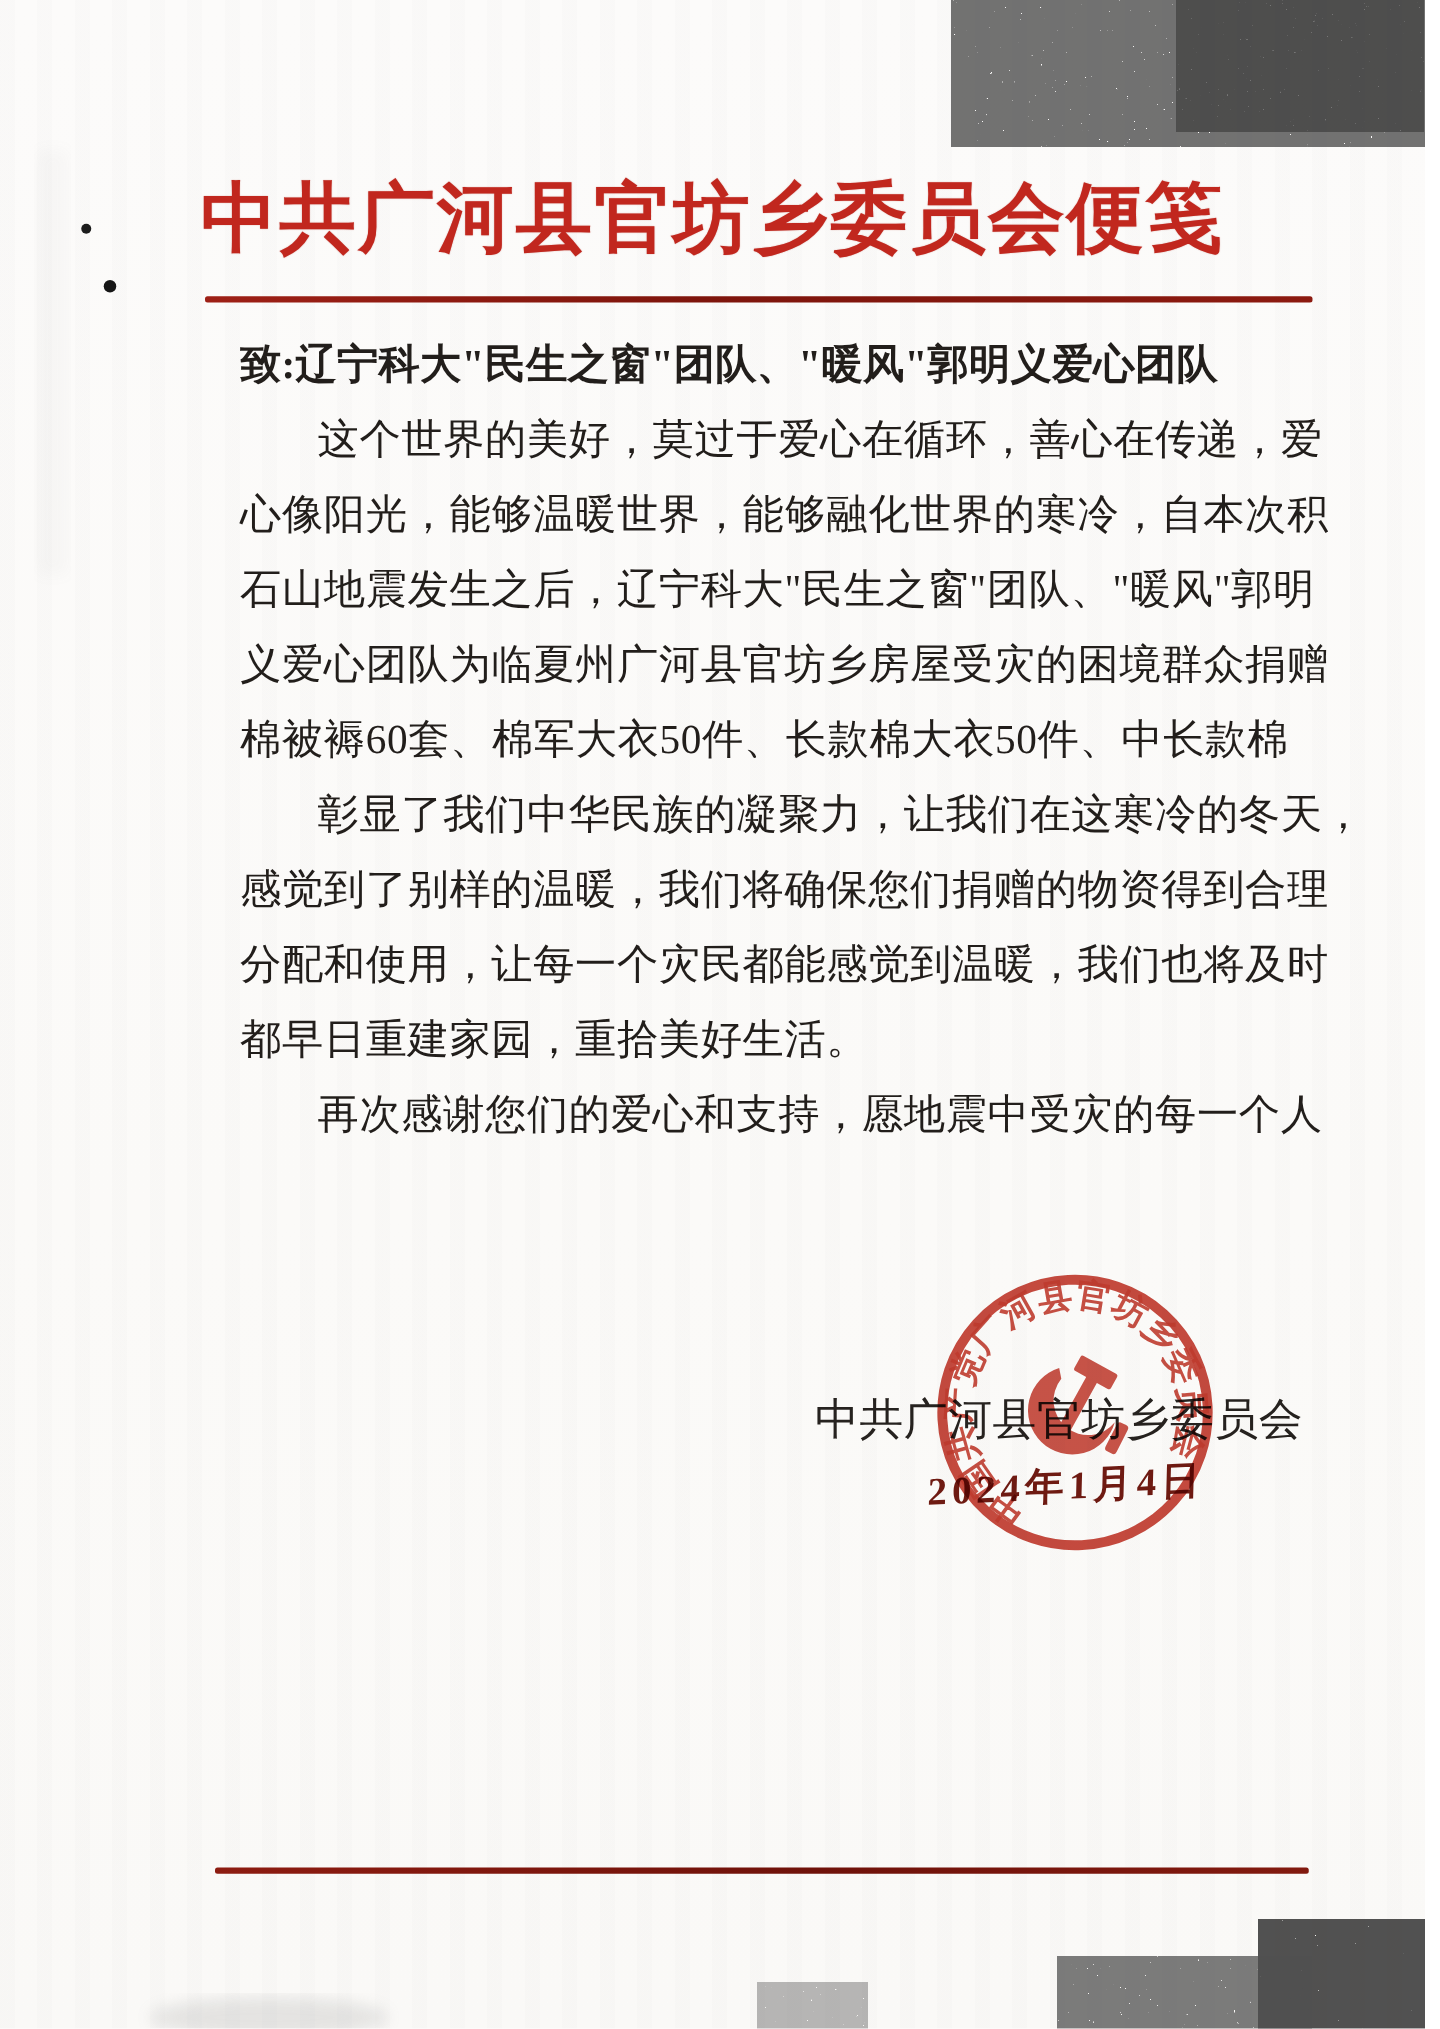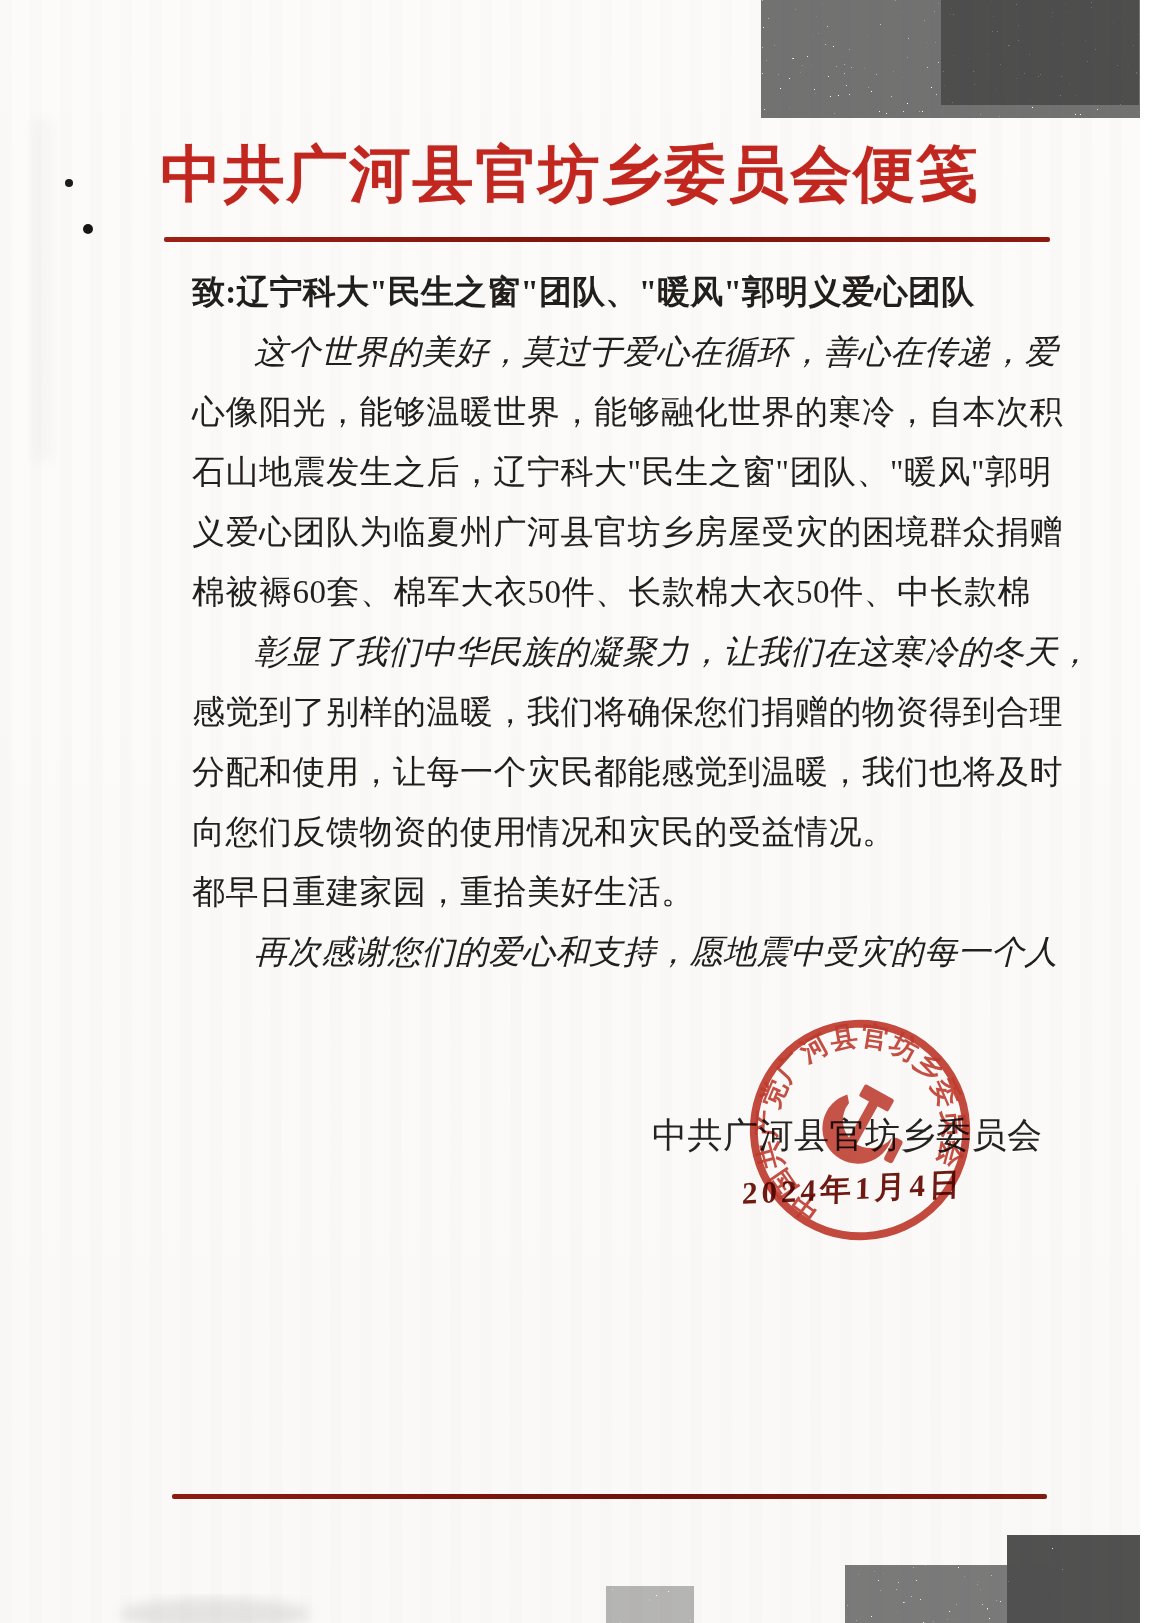--- a/index.html
+++ b/index.html
@@ -29,21 +29,21 @@
   }
   
   .letter-body{
     position:absolute;left:192px;top:262px;width:802px;
     font-size:33px;color:#221e1b;
   }
   .bline{
     height:60px;line-height:60px;white-space:nowrap;
     letter-spacing:0.5px;
   }
-  .bline.indent{padding-left:62px;font-style:italic;}
+  .bline.indent{padding-left:62px;}
   .bline.recipient{font-weight:bold;letter-spacing:0.2px;}
   
   .sign-name{
     position:absolute;left:652px;top:1112px;width:340px;
     font-size:35px;color:#26221f;letter-spacing:0.5px;
     white-space:nowrap;z-index:2;
   }
   .sign-date{
     position:absolute;left:742px;top:1168px;
     font-size:31px;font-weight:600;color:#6e1a12;
@@ -76,21 +76,20 @@
   <div class="letter-body">
     <div class="bline recipient">致:辽宁科大"民生之窗"团队、"暖风"郭明义爱心团队</div>
     <div class="bline indent">这个世界的美好，莫过于爱心在循环，善心在传递，爱</div>
     <div class="bline">心像阳光，能够温暖世界，能够融化世界的寒冷，自本次积</div>
     <div class="bline">石山地震发生之后，辽宁科大"民生之窗"团队、"暖风"郭明</div>
     <div class="bline">义爱心团队为临夏州广河县官坊乡房屋受灾的困境群众捐赠</div>
     <div class="bline">棉被褥60套、棉军大衣50件、长款棉大衣50件、中长款棉</div>
     <div class="bline indent">彰显了我们中华民族的凝聚力，让我们在这寒冷的冬天，</div>
     <div class="bline">感觉到了别样的温暖，我们将确保您们捐赠的物资得到合理</div>
     <div class="bline">分配和使用，让每一个灾民都能感觉到温暖，我们也将及时</div>
-    <div class="bline">向您们反馈物资的使用情况和灾民的受益情况。</div>
     <div class="bline">都早日重建家园，重拾美好生活。</div>
     <div class="bline indent">再次感谢您们的爱心和支持，愿地震中受灾的每一个人</div>
   </div>
 
   <div class="sign-name">中共广河县官坊乡委员会</div>
   <div class="sign-date">2024年1月4日</div>
 
   <svg class="stamp" viewBox="0 0 240 240" xmlns="http://www.w3.org/2000/svg">
     <defs>
       <path id="ringPath" d="M 77,194.5 A 86,86 0 1 1 185.9,175.3" fill="none"></path>

